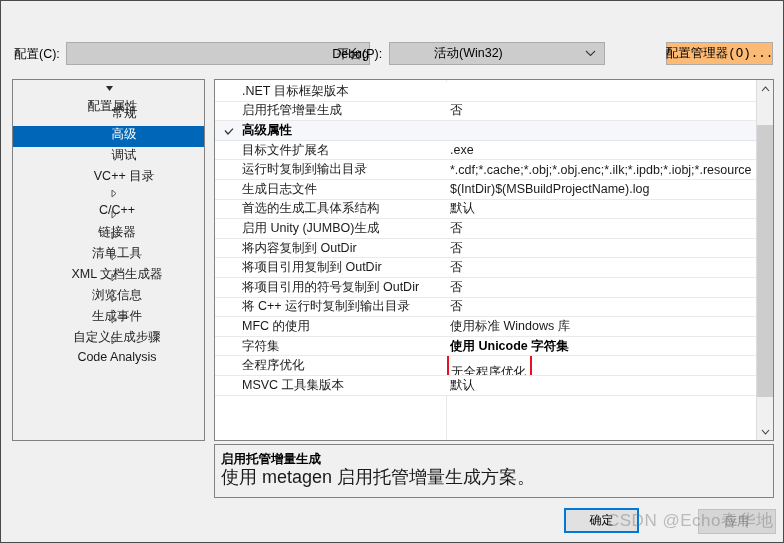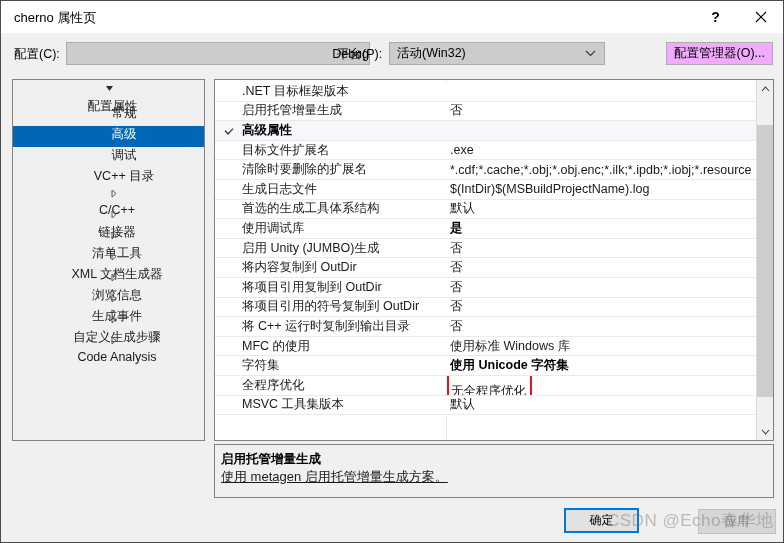--- a/index.html
+++ b/index.html
@@ -91,29 +91,30 @@
   .combo .chev {
     position: absolute;
     right: 8px;
     top: 0; bottom: 0;
     display: flex;
     align-items: center;
   }
   .pushbtn {
     position: absolute;
     height: 23px;
-    background: #f0abfc;
+    background: #fdba74;
     border: 1px solid #adadad;
     box-sizing: border-box;
     display: flex;
     align-items: center;
     justify-content: center;
     font-size: 12.5px;
     color: #000;
     white-space: nowrap;
+    font-family: Liberation Mono, monospace;
   }
 
   
   .treepanel {
     position: absolute;
     left: 11px; top: 78px;
     width: 193px;
     height: 362px;
     background: #f0f0f0;
     border: 1px solid #828282;
@@ -272,25 +273,24 @@
     padding: 6px 8px 0 6px;
   }
   .desc-title {
     font-size: 12.5px;
     font-weight: bold;
     color: #000;
     line-height: 17px;
     white-space: nowrap;
   }
   .desc-body {
-    font-size: 13px;
+    font-size: 18px;
     color: #1a1a1a;
     line-height: 18px;
     white-space: nowrap;
-    text-decoration: underline;
   }
 
   
   .footer-btn {
     position: absolute;
     width: 75px;
     height: 25px;
     font-size: 12px;
     display: flex;
     align-items: center;
@@ -326,47 +326,33 @@
     letter-spacing: 0.5px;
     pointer-events: none;
     font-family: "Liberation Sans", "DejaVu Sans", sans-serif;
   }
 </style>
 </head>
 <body>
 
 <div class="dialog">
 
-  <div class="titlebar">
-    <div class="titlebar-text">cherno 属性页</div>
-    <div class="titlebar-buttons">
-      <div class="tb-btn">
-        <span style="font-size:14px;font-weight:bold;">?</span>
-      </div>
-      <div class="tb-btn">
-        <svg width="12" height="12" viewBox="0 0 12 12">
-          <line x1="1" y1="1" x2="11" y2="11" stroke="#000" stroke-width="1.1"></line>
-          <line x1="11" y1="1" x2="1" y2="11" stroke="#000" stroke-width="1.1"></line>
-        </svg>
-      </div>
-    </div>
-  </div>
 
   <div class="configbar">
     <div class="lbl" style="left:13px; top:13px;">配置(C):</div>
     <div class="combo" style="left:65px; top:9px; width:304px;justify-content:flex-end;">
       <span class="combo-val">Debug</span>
       <span class="chev">
         <svg width="11" height="7" viewBox="0 0 11 7">
             <polyline points="1,1 5.5,5.5 10,1" fill="none" stroke="#3a3a3a" stroke-width="1.1"></polyline>
           </svg>
       </span>
     </div>
     <div class="lbl" style="left:336px; top:13px;">平台(P):</div>
-    <div class="combo" style="left:388px; top:9px; width:216px;">
+    <div class="combo" style="left:388px; top:9px; width:216px;padding-left:37px;">
       <span class="combo-val">活动(Win32)</span>
       <span class="chev">
         <svg width="11" height="7" viewBox="0 0 11 7">
             <polyline points="1,1 5.5,5.5 10,1" fill="none" stroke="#3a3a3a" stroke-width="1.1"></polyline>
           </svg>
       </span>
     </div>
     <div class="pushbtn" style="left:665px; top:9px; width:107px;">配置管理器(O)...</div>
   </div>
 
@@ -455,34 +441,30 @@
           <span class="groupchev"><svg width="10" height="8" viewBox="0 0 10 8">
               <polyline points="1,2.5 4,6 9,0.6" fill="none" stroke="#333" stroke-width="1.2"></polyline>
             </svg></span>
           <span class="pname">高级属性</span>
         </div>
         <div class="prow">
           <span class="pname">目标文件扩展名</span>
           <span class="pval">.exe</span>
         </div>
         <div class="prow">
-          <span class="pname">清除时要删除的扩展名</span>
+          <span class="pname">运行时复制到输出目录</span>
           <span class="pval">*.cdf;*.cache;*.obj;*.obj.enc;*.ilk;*.ipdb;*.iobj;*.resource</span>
         </div>
         <div class="prow">
           <span class="pname">生成日志文件</span>
           <span class="pval">$(IntDir)$(MSBuildProjectName).log</span>
         </div>
         <div class="prow">
           <span class="pname">首选的生成工具体系结构</span>
           <span class="pval">默认</span>
-        </div>
-        <div class="prow">
-          <span class="pname">使用调试库</span>
-          <span class="pval bold">是</span>
         </div>
         <div class="prow">
           <span class="pname">启用 Unity (JUMBO)生成</span>
           <span class="pval">否</span>
         </div>
         <div class="prow">
           <span class="pname">将内容复制到 OutDir</span>
           <span class="pval">否</span>
         </div>
         <div class="prow">

